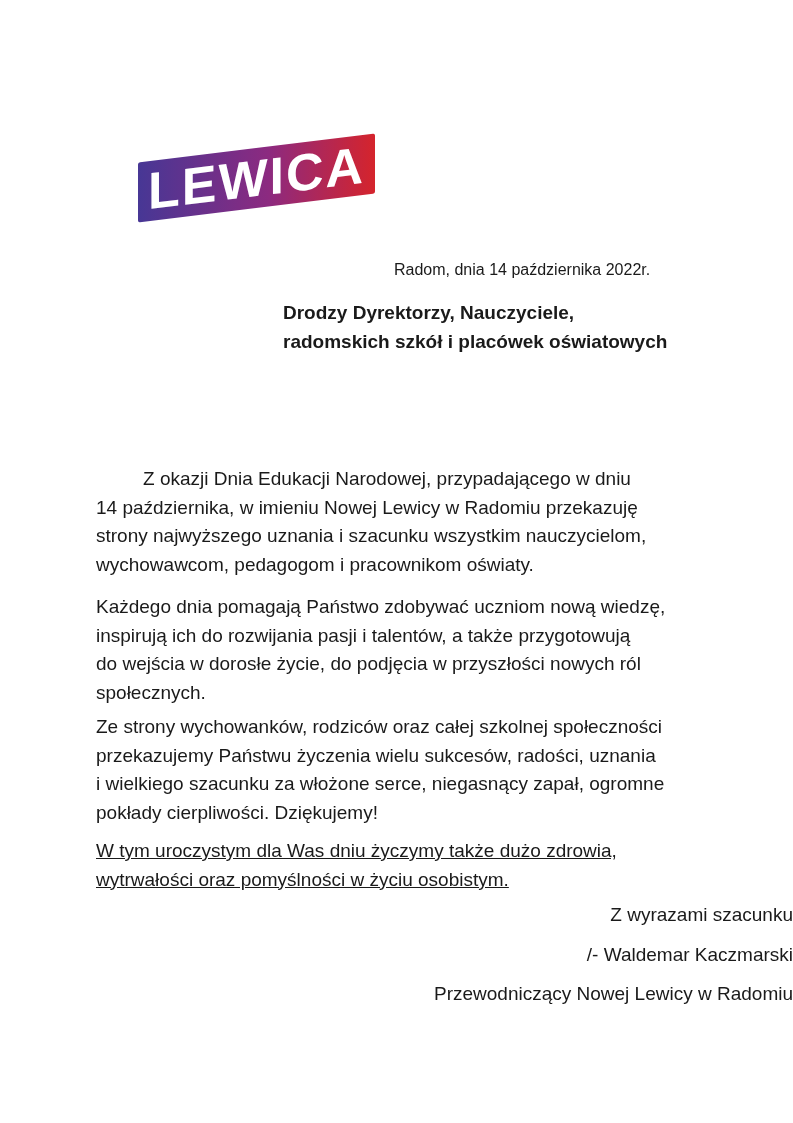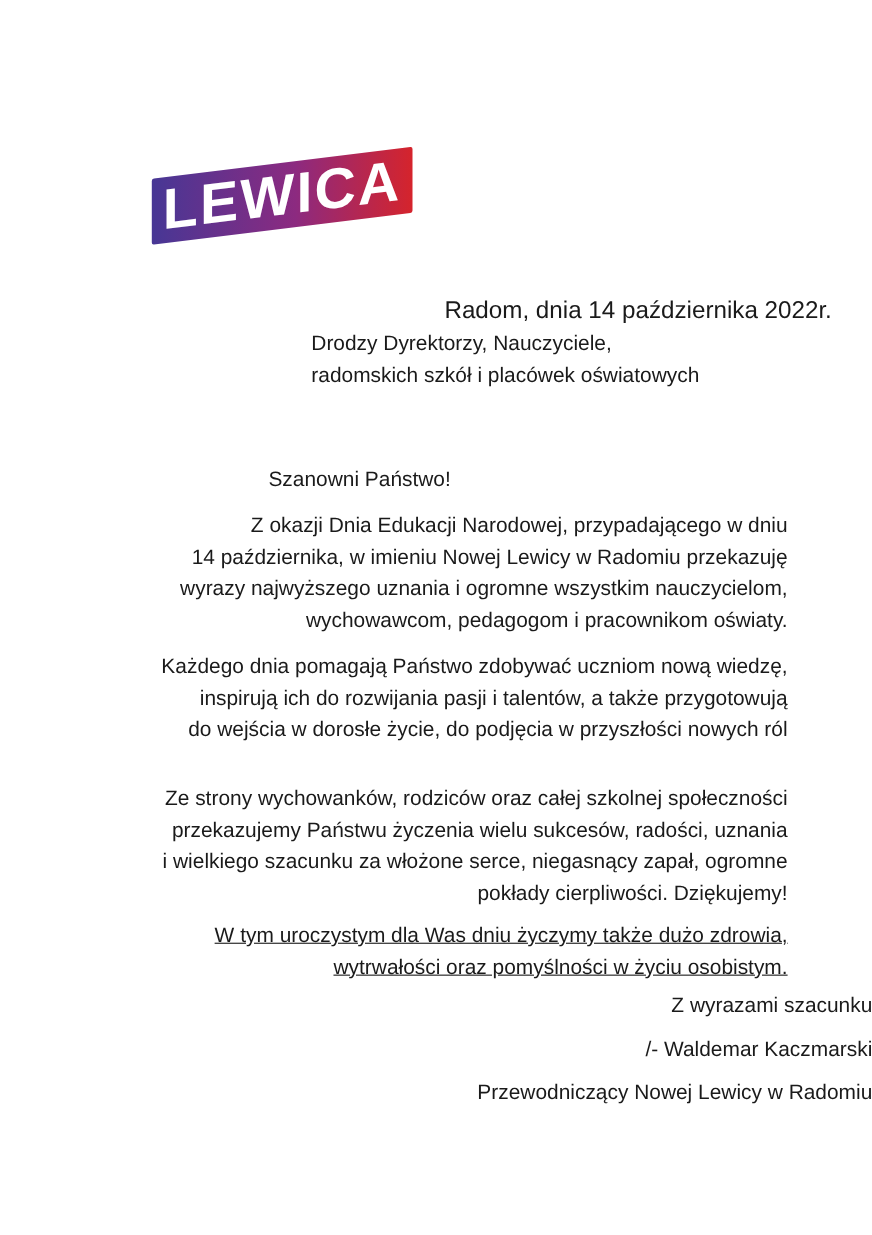--- a/index.html
+++ b/index.html
@@ -36,50 +36,48 @@
     font-size: 52px;
     font-weight: bold;
     letter-spacing: 2px;
     line-height: 60px;
     white-space: nowrap;
   }
   
   .line { white-space: nowrap; }
   .date {
     position: absolute;
-    left: 404px;
+    left: 394px;
     top: 256px;
-    font-size: 22px;
+    font-size: 16px;
     line-height: 28px;
     white-space: nowrap;
-    margin-top: 12px;
   }
   .addressee {
     position: absolute;
     left: 283px;
     top: 298px;
     font-size: 19px;
-    font-weight: normal;
+    font-weight: bold;
     line-height: 29px;
   }
   .salutation {
     position: absolute;
     left: 244px;
     top: 423px;
     font-size: 19px;
     line-height: 28.5px;
     white-space: nowrap;
   }
   .para {
     position: absolute;
     left: 96px;
     width: 620px;
     font-size: 19px;
     line-height: 28.5px;
-    text-align: right;
   }
   .para.p1 { top: 465px; }
   .para.p1 .line:first-child { padding-left: 47px; }
   .para.p2 { top: 593px; }
   .para.p3 { top: 713px; }
   .para.p4 { top: 837px; text-decoration: underline; }
   .closing {
     position: absolute;
     left: 207px;
     top: 901px;
@@ -99,33 +97,33 @@
     <span class="logo-text" style="color: rgb(255, 255, 255);">LEWICA</span>
   </div>
 
   <div class="date">Radom, dnia 14 października 2022r.</div>
 
   <div class="addressee">
     <div class="line">Drodzy Dyrektorzy, Nauczyciele,</div>
     <div class="line">radomskich szkół i placówek oświatowych</div>
   </div>
 
-  <div class="salutation">Szanowni Państwo!</div>
 
   <div class="para p1">
     <div class="line">Z okazji Dnia Edukacji Narodowej, przypadającego w dniu</div>
     <div class="line">14 października, w imieniu Nowej Lewicy w Radomiu przekazuję</div>
-    <div class="line">wyrazy najwyższego uznania i ogromne wszystkim nauczycielom,</div>
+    <div class="line">strony najwyższego uznania i szacunku wszystkim nauczycielom,</div>
     <div class="line">wychowawcom, pedagogom i pracownikom oświaty.</div>
   </div>
 
   <div class="para p2">
     <div class="line">Każdego dnia pomagają Państwo zdobywać uczniom nową wiedzę,</div>
     <div class="line">inspirują ich do rozwijania pasji i talentów, a także przygotowują</div>
     <div class="line">do wejścia w dorosłe życie, do podjęcia w przyszłości nowych ról</div>
+    <div class="line">społecznych.</div>
   </div>
 
   <div class="para p3">
     <div class="line">Ze strony wychowanków, rodziców oraz całej szkolnej społeczności</div>
     <div class="line">przekazujemy Państwu życzenia wielu sukcesów, radości, uznania</div>
     <div class="line">i wielkiego szacunku za włożone serce, niegasnący zapał, ogromne</div>
     <div class="line">pokłady cierpliwości. Dziękujemy!</div>
   </div>
 
   <div class="para p4">

